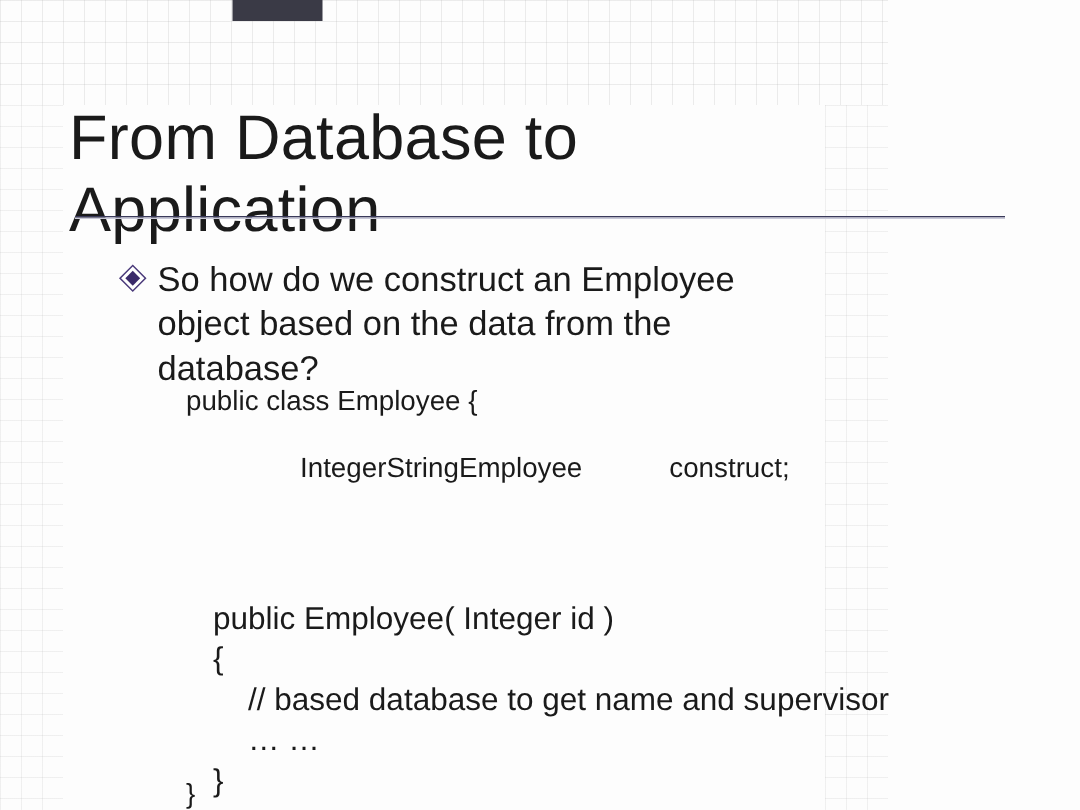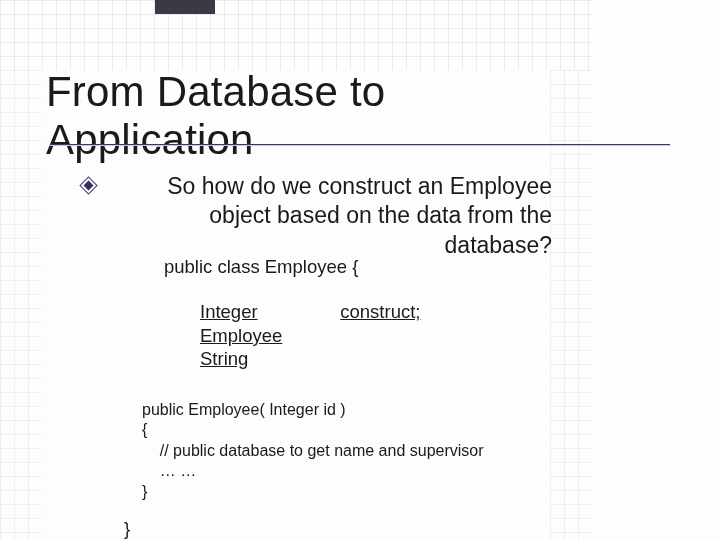--- a/index.html
+++ b/index.html
@@ -80,47 +80,46 @@
     width: 7px; height: 7px;
     left: 3px; top: 3px;
     transform: rotate(45deg);
     background: #3a2a6a;
   }
   .bullet-text {
     font-size: 23px;
     color: #1a1a1a;
     line-height: 1.28;
     max-width: 560px;
-    text-align: right;
   }
   .code-block {
     position: absolute;
     top: 255px;
     left: 124px;
     font-size: 18.5px;
     color: #1a1a1a;
     line-height: 1.28;
     font-family: Verdana, Geneva, sans-serif;
   }
-  .code-line { white-space: pre; margin-left: 40px; }
+  .code-line { white-space: pre; }
   .fields {
     position: absolute;
     top: 300px;
     left: 200px;
     display: flex;
     gap: 58px;
     font-size: 18.5px;
     color: #1a1a1a;
   }
-  .fields .col { display: flex; flex-direction: column; line-height: 1.28; text-decoration: underline; }
+  .fields .col { display: flex; line-height: 1.28; }
   .ctor-block {
     position: absolute;
     top: 400px;
     left: 142px;
-    font-size: 16px;
+    font-size: 21px;
     color: #1a1a1a;
     line-height: 1.28;
   }
   .ctor-block .ln { white-space: pre; }
   .close-brace {
     position: absolute;
     top: 518px;
     left: 124px;
     font-size: 18.5px;
     color: #1a1a1a;
@@ -158,30 +157,30 @@
     </div>
   </div>
 
   <div class="code-block">
     <div class="code-line">public class Employee {</div>
   </div>
 
   <div class="fields">
     <div class="col">
       <span>Integer</span>
+      <span>String</span>
       <span>Employee</span>
-      <span>String</span>
     </div>
     <div class="col">
       <span>construct;</span>
     </div>
   </div>
 
   <div class="ctor-block">
     <div class="ln">public Employee( Integer id )</div>
     <div class="ln">{</div>
-    <div class="ln">    // public database to get name and supervisor</div>
+    <div class="ln">    // based database to get name and supervisor</div>
     <div class="ln">    … …</div>
     <div class="ln">}</div>
   </div>
 
   <div class="close-brace">}</div>
 </div>
 
 </body></html>

